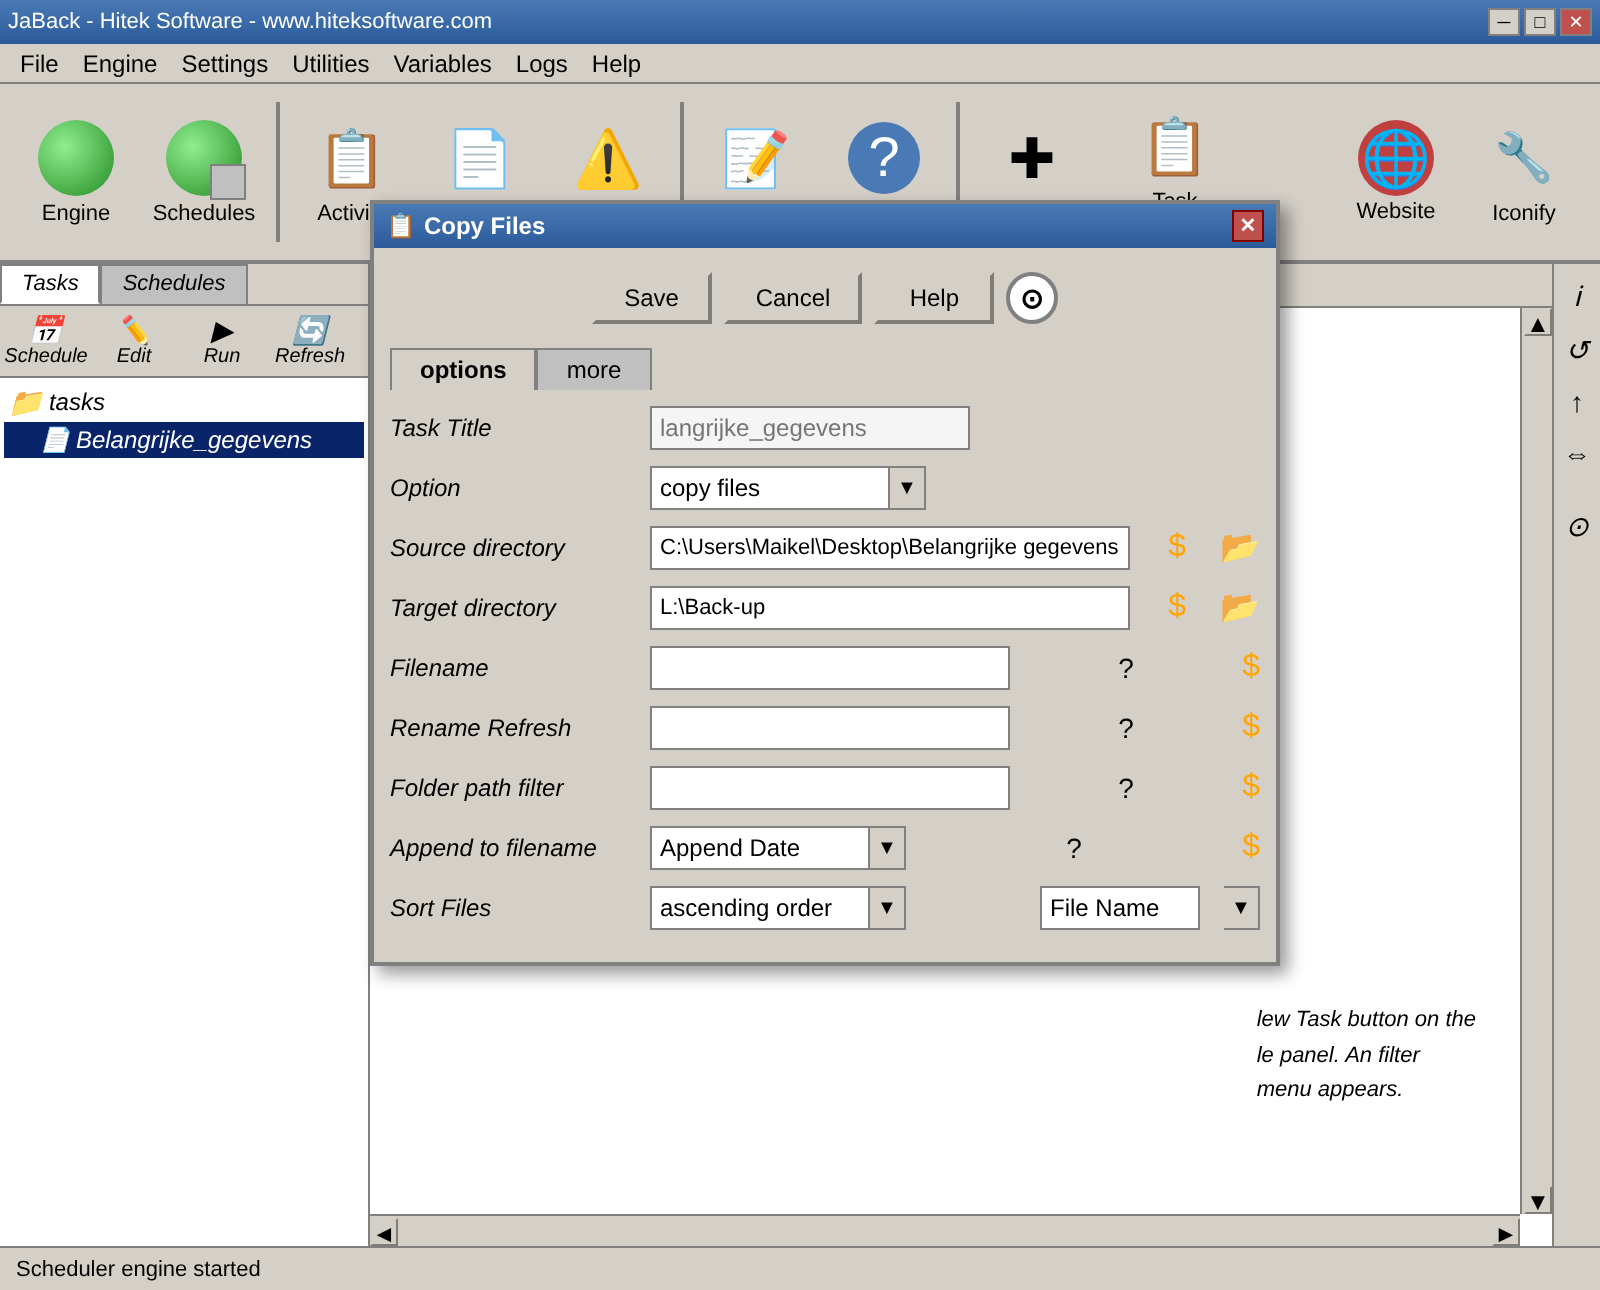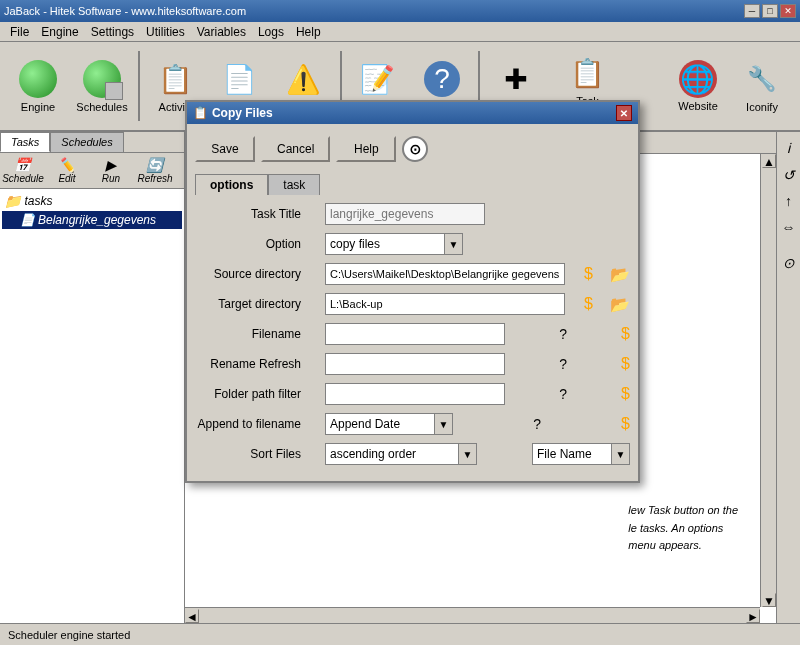--- a/index.html
+++ b/index.html
@@ -49,32 +49,32 @@
 
     
     .status-bar { height: 22px; background: #d4d0c8; border-top: 1px solid #808080; display: flex; align-items: center; padding: 0 8px; font-size: 11px; }
 
     
     .dialog-overlay { position: fixed; top: 0; left: 0; width: 100%; height: 100%; z-index: 100; }
     .dialog { position: absolute; top: 100px; left: 185px; width: 455px; background: #d4d0c8; border: 2px solid #808080; box-shadow: 4px 4px 8px rgba(0,0,0,0.4); }
     .dialog-title { background: linear-gradient(to bottom, #4a7ab5, #2a5a9a); color: white; height: 22px; display: flex; align-items: center; padding: 0 6px; font-size: 12px; font-weight: bold; justify-content: space-between; }
     .dialog-close { width: 16px; height: 16px; background: #c0504d; border: 1px solid #800000; cursor: pointer; display: flex; align-items: center; justify-content: center; font-size: 10px; color: white; }
     .dialog-body { padding: 8px; }
-    .dialog-btn-row { display: flex; gap: 6px; margin-bottom: 8px; padding: 4px 0; }
+    .dialog-btn-row { display: flex; gap: 6px; margin-bottom: 8px; padding: 4px 0; justify-content: center; }
     .dialog-btn { padding: 3px 14px; background: #d4d0c8; border: 2px outset #d4d0c8; cursor: pointer; font-size: 12px; min-width: 60px; }
     .dialog-help-circle { width: 26px; height: 26px; background: white; border: 2px solid #808080; border-radius: 50%; display: flex; align-items: center; justify-content: center; font-size: 14px; font-weight: bold; color: #000; cursor: pointer; }
 
     
     .dialog-tabs { display: flex; margin-bottom: 8px; }
     .dialog-tab { padding: 3px 14px; border: 1px solid #808080; border-bottom: none; cursor: pointer; font-size: 12px; background: #c0c0c0; }
     .dialog-tab.active { background: #d4d0c8; font-weight: bold; }
 
     
     .form-row { display: flex; align-items: center; margin-bottom: 8px; }
-    .form-label { width: 130px; font-size: 12px; text-align: right; padding-right: 24px; flex-shrink: 0; }
+    .form-label { width: 130px; font-size: 12px; text-align: left; padding-right: 24px; flex-shrink: 0; font-style: italic; }
     .form-control { flex: 1; }
     .form-input { width: 100%; height: 22px; border: 1px solid #808080; background: white; padding: 2px 4px; font-size: 12px; }
     .form-input.placeholder-style { color: #aaa; background: #f0f0f0; }
     .form-select-wrap { display: flex; align-items: center; position: relative; }
     .form-select { height: 22px; border: 1px solid #808080; background: white; padding: 2px 4px; font-size: 12px; appearance: none; cursor: pointer; }
     .select-arrow { width: 18px; height: 22px; background: #d4d0c8; border: 1px solid #808080; border-left: none; display: flex; align-items: center; justify-content: center; cursor: pointer; font-size: 10px; }
     .icon-dollar { color: #ffa500; font-size: 16px; cursor: pointer; margin-left: 4px; }
     .icon-folder { color: #ffd700; font-size: 16px; cursor: pointer; margin-left: 2px; }
     .icon-question { color: #000; font-size: 14px; cursor: pointer; margin-left: 4px; }
     .dir-row { display: flex; align-items: center; gap: 2px; justify-content: space-between; }
@@ -199,21 +199,21 @@
 
   <div class="right-panel" style="flex:1; display:flex; flex-direction:column; position:relative;">
     <div style="display:flex; height:100%;">
       <div style="flex:1; background:white; overflow:hidden; position:relative;">
         <div style="height:22px; background:#d4d0c8; border-bottom:1px solid #808080; display:flex; align-items:center; padding:0 4px; gap: 50px;">
           <span style="font-size:11px; font-weight:bold;">Exit Code</span>
           <span style="font-size:11px; font-weight:bold;">La</span>
         </div>
         <div style="padding:8px; position:absolute; bottom: 60px; right:30px; font-size:11px; color:#000; line-height:1.6;">
           <div>lew Task button on the</div>
-          <div>le tasks.  An options</div>
+          <div>le panel.  An filter</div>
           <div>menu appears.</div>
         </div>
 
         <div style="position:absolute; right:0; top:22px; width:16px; height:calc(100% - 38px); background:#d4d0c8; border-left:1px solid #808080;">
           <div style="width:14px; height:14px; background:#d4d0c8; border:1px outset #d4d0c8; margin: 0 1px;">▲</div>
           <div style="width:14px; height:14px; background:#d4d0c8; border:1px outset #d4d0c8; margin: 0 1px; position:absolute; bottom:0;">▼</div>
         </div>
 
         <div style="position:absolute; bottom:0; left:0; right:16px; height:16px; background:#d4d0c8; border-top:1px solid #808080; display:flex; align-items:center;">
           <div style="width:14px; height:14px; background:#d4d0c8; border:1px outset #d4d0c8;">◄</div>
@@ -252,21 +252,21 @@
 
       <div class="dialog-btn-row">
         <button class="dialog-btn">Save</button>
         <button class="dialog-btn">Cancel</button>
         <button class="dialog-btn">Help</button>
         <div class="dialog-help-circle">⊙</div>
       </div>
 
       <div class="dialog-tabs">
         <div class="dialog-tab active">options</div>
-        <div class="dialog-tab">task</div>
+        <div class="dialog-tab">more</div>
       </div>
 
       <div>
 
         <div class="form-row">
           <span class="form-label">Task Title</span>
           <div class="form-control">
             <input class="form-input placeholder-style" type="text" value="" placeholder="langrijke_gegevens" style="width: 160px; color: #000000; background: rgb(245, 245, 245);">
           </div>
         </div>
@@ -339,27 +339,27 @@
             </div>
             <span class="icon-question">?</span>
             <span class="icon-dollar">$</span>
           </div>
         </div>
 
         <div class="form-row">
           <span class="form-label">Sort Files</span>
           <div class="form-control dir-row">
             <div class="form-select-wrap">
-              <select class="form-select" style="width:134px;">
+              <select class="form-select" style="width:110px;">
                 <option>ascending order</option>
                 <option>descending order</option>
               </select>
               <div class="select-arrow">▼</div>
             </div>
-            <div class="form-select-wrap" style="margin-left:8px;">
+            <div class="form-select-wrap" style="margin-left:8px;gap:12px;">
               <select class="form-select" style="width:80px;">
                 <option>File Name</option>
                 <option>File Date</option>
                 <option>File Size</option>
               </select>
               <div class="select-arrow">▼</div>
             </div>
           </div>
         </div>
 

